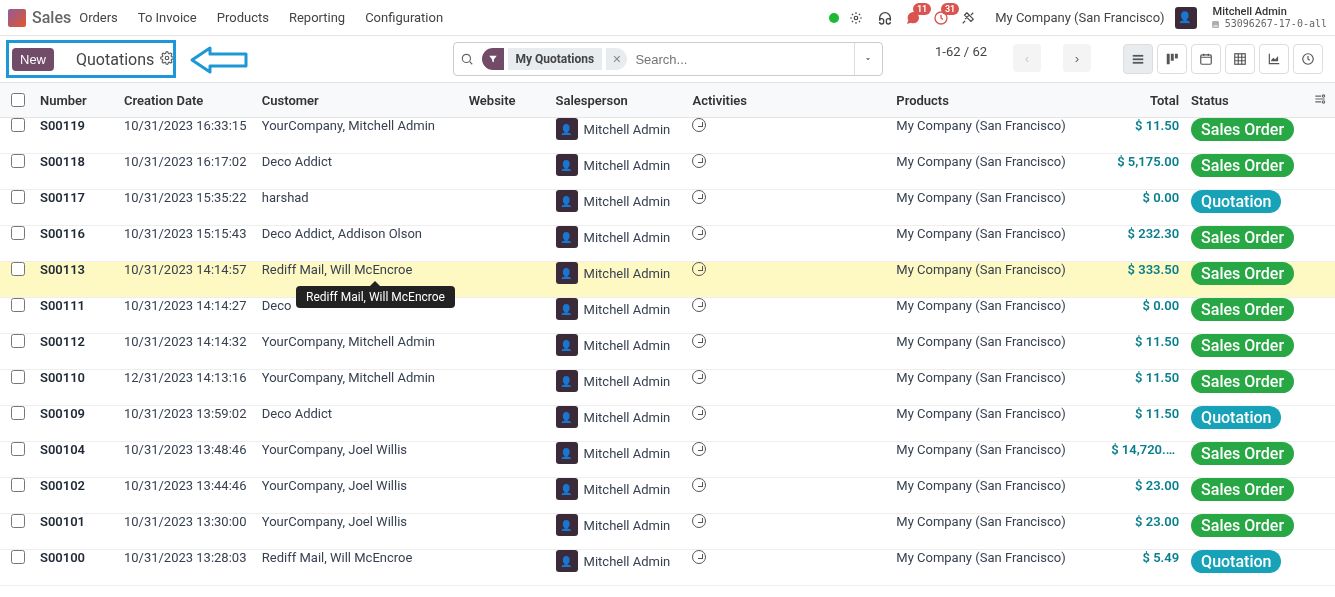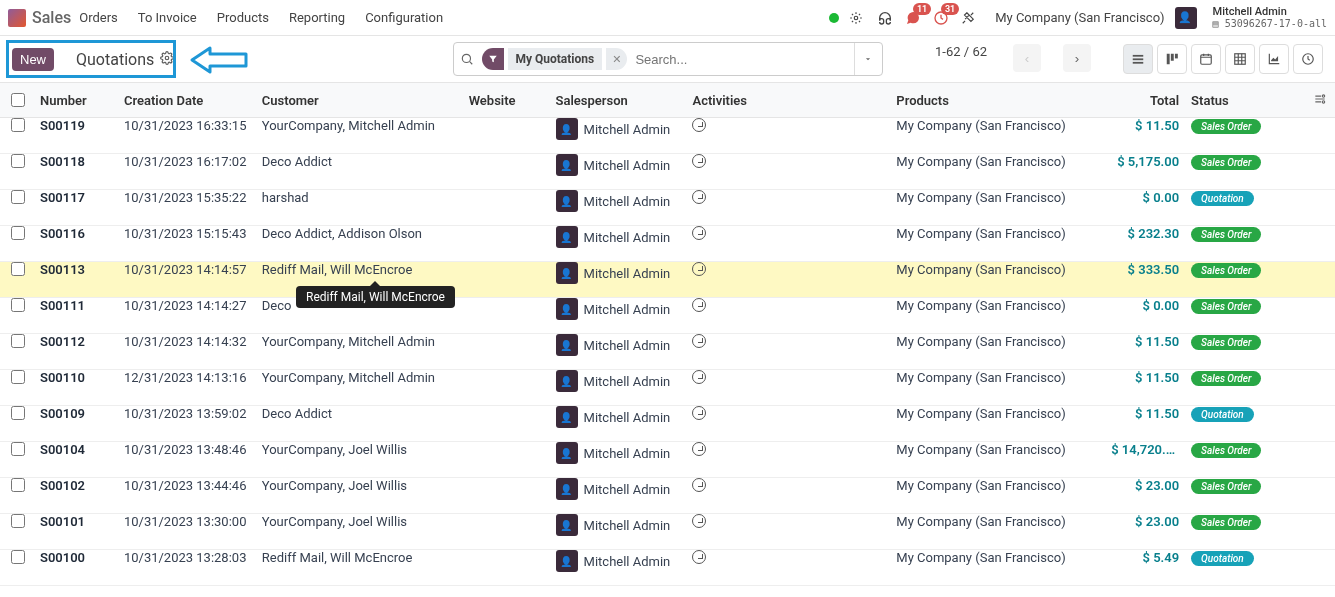--- a/index.html
+++ b/index.html
@@ -54,21 +54,21 @@
 .table-body { }
 .row { display: flex; align-items: flex-start; height: 36px; border-bottom: 1px solid #eee; font-size: 13px; color: #374151; }
 .row:hover, .row.hovered { background: #fef9c3; }
 .cell { overflow: hidden; white-space: nowrap; text-overflow: ellipsis; }
 .cell-number { font-weight: 600; color: #1f2937; }
 .sales-cell { display: flex; align-items: center; gap: 6px; }
 .avatar-sm { width: 22px; height: 22px; border-radius: 3px; background: #3a2a3a; display: flex; align-items: center; justify-content: center; color: #d9b38c; font-size: 10px; font-weight: 700; }
 .activity-icon { width: 14px; height: 14px; border: 1.5px solid #555; border-radius: 50%; position: relative; display: inline-block;}
 .activity-icon::after { content:''; position:absolute; width:4px; height:4px; border-right:1.5px solid #555; border-bottom:1.5px solid #555; left:5px; top:3px;}
 .total-cell { color: #087f8c; font-weight: 600; text-align: right; padding-right: 6px;}
-.status-pill { display: inline-block; border-radius: 12px; padding: 2px 10px; color: #fff; font-size: 10px; font-weight: 500; font-style: italic;}
+.status-pill { display: inline-block; border-radius: 12px; padding: 2px 10px; color: #fff; font-size: 16px; font-weight: 500;}
 .status-sales { background: #28a745; }
 .status-quote { background: #17a2b8; }
 .tooltip { position: absolute; background: #222; color: #fff; font-size: 12px; padding: 4px 10px; border-radius: 4px; white-space: nowrap; z-index: 50;}
 .tooltip::before { content:''; position:absolute; top:-5px; left:50%; transform:translateX(-50%); border:5px solid transparent; border-bottom-color:#222; border-top:none;}
 input[type=checkbox]{ width:14px; height:14px; }
 </style>
 </head>
 <body>
 
 <div class="topbar">

